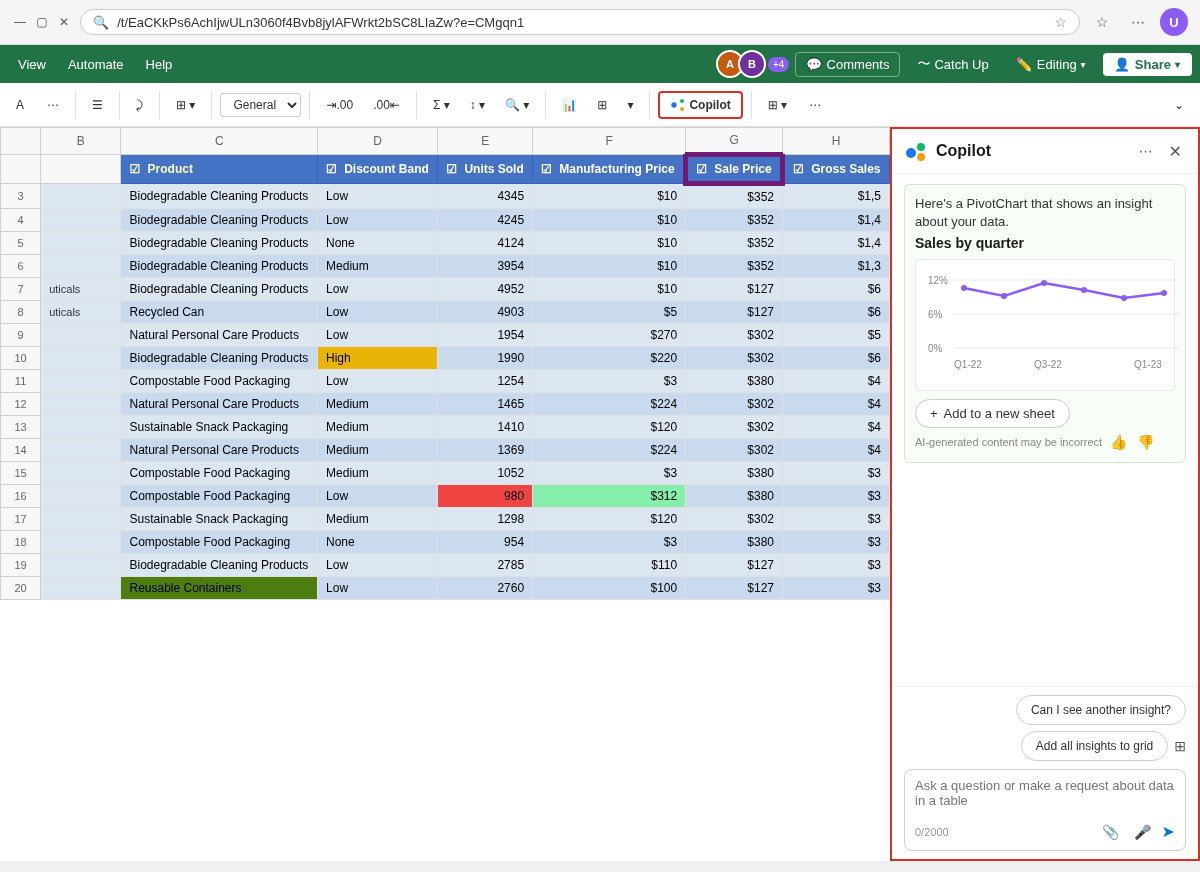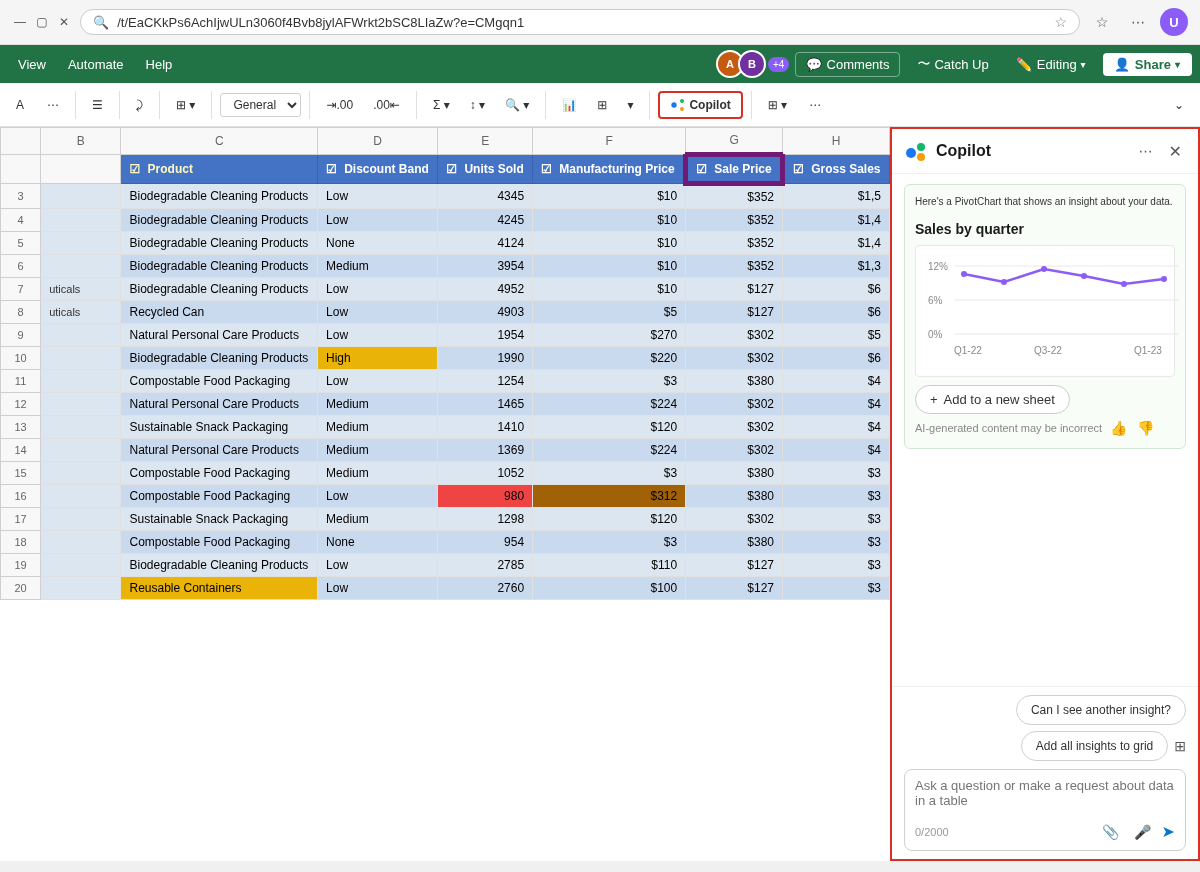--- a/index.html
+++ b/index.html
@@ -75,21 +75,21 @@
     }
     .copilot-title { flex: 1; font-size: 16px; font-weight: 600; color: #1a1a1a; }
     .copilot-close { cursor: pointer; color: #555; font-size: 16px; padding: 2px 4px; }
     .copilot-dots { cursor: pointer; color: #555; font-size: 14px; margin-right: 4px; }
 
     .copilot-content { flex: 1; overflow-y: auto; padding: 10px 12px; display: flex; flex-direction: column; gap: 10px; }
 
     .insight-card {
       border: 1px solid #d0e8d0; border-radius: 6px; padding: 10px; background: #f8fdf8;
     }
-    .insight-text { font-size: 10px; color: #333; margin-bottom: 12px; line-height: 1.4; }
+    .insight-text { font-size: 13px; color: #333; margin-bottom: 4px; line-height: 1.4; }
     .insight-title { font-size: 14px; font-weight: 700; color: #1a1a1a; margin-bottom: 8px; }
 
     
     .mini-chart { background: white; border: 1px solid #e8e8e8; border-radius: 4px; padding: 8px; margin-bottom: 8px; }
 
     .add-sheet-btn {
       display: inline-flex; align-items: center; gap: 6px; padding: 6px 14px;
       border: 1px solid #ccc; border-radius: 16px; background: white; font-size: 13px; color: #333; cursor: pointer; margin-bottom: 4px;
     }
     .ai-disclaimer { font-size: 11px; color: #888; display: flex; align-items: center; gap: 6px; }
@@ -399,21 +399,21 @@
                 <td class="num" style="background: rgb(220, 230, 241); border: 1px solid rgb(224, 224, 224);">$3</td>
                 <td class="num" style="background: rgb(220, 230, 241); border: 1px solid rgb(224, 224, 224);">$380</td>
                 <td class="num" style="background: rgb(220, 230, 241); border: 1px solid rgb(224, 224, 224);">$3</td>
               </tr>
               <tr>
                 <td style="text-align: center; color: rgb(102, 102, 102); background: rgb(248, 248, 248); border: 1px solid rgb(208, 208, 208); font-size: 11px;">16</td>
                 <td style="font-size: 11px; color: rgb(51, 51, 51); border: 1px solid rgb(224, 224, 224); background: rgb(220, 230, 241);"></td>
                 <td style="background: rgb(201, 217, 238); border: 1px solid rgb(224, 224, 224);">Compostable Food Packaging</td>
                 <td style="background: rgb(201, 217, 238); border: 1px solid rgb(224, 224, 224);">Low</td>
                 <td class="num" style="background: #ef4444; border: 1px solid rgb(224, 224, 224);">980</td>
-                <td class="num" style="background: #a16207; border: 1px solid rgb(224, 224, 224);">$312</td>
+                <td class="num" style="background: #86efac; border: 1px solid rgb(224, 224, 224);">$312</td>
                 <td class="num" style="background: rgb(201, 217, 238); border: 1px solid rgb(224, 224, 224);">$380</td>
                 <td class="num" style="background: rgb(201, 217, 238); border: 1px solid rgb(224, 224, 224);">$3</td>
               </tr>
               <tr>
                 <td style="text-align: center; color: rgb(102, 102, 102); background: rgb(248, 248, 248); border: 1px solid rgb(208, 208, 208); font-size: 11px;">17</td>
                 <td style="font-size: 11px; color: rgb(51, 51, 51); border: 1px solid rgb(224, 224, 224); background: rgb(220, 230, 241);"></td>
                 <td style="background: rgb(220, 230, 241); border: 1px solid rgb(224, 224, 224);">Sustainable Snack Packaging</td>
                 <td style="background: rgb(220, 230, 241); border: 1px solid rgb(224, 224, 224);">Medium</td>
                 <td class="num" style="background: rgb(220, 230, 241); border: 1px solid rgb(224, 224, 224);">1298</td>
                 <td class="num" style="background: rgb(220, 230, 241); border: 1px solid rgb(224, 224, 224);">$120</td>
@@ -436,21 +436,21 @@
                 <td style="background: rgb(220, 230, 241); border: 1px solid rgb(224, 224, 224);">Biodegradable Cleaning Products</td>
                 <td style="background: rgb(220, 230, 241); border: 1px solid rgb(224, 224, 224);">Low</td>
                 <td class="num" style="background: rgb(220, 230, 241); border: 1px solid rgb(224, 224, 224);">2785</td>
                 <td class="num" style="background: rgb(220, 230, 241); border: 1px solid rgb(224, 224, 224);">$110</td>
                 <td class="num" style="background: rgb(220, 230, 241); border: 1px solid rgb(224, 224, 224);">$127</td>
                 <td class="num" style="background: rgb(220, 230, 241); border: 1px solid rgb(224, 224, 224);">$3</td>
               </tr>
               <tr>
                 <td style="text-align: center; color: rgb(102, 102, 102); background: rgb(248, 248, 248); border: 1px solid rgb(208, 208, 208); font-size: 11px;">20</td>
                 <td style="font-size: 11px; color: rgb(51, 51, 51); border: 1px solid rgb(224, 224, 224); background: rgb(220, 230, 241);"></td>
-                <td style="background: #eab308; border: 1px solid rgb(224, 224, 224);">Reusable Containers</td>
+                <td style="background: #4d7c0f; border: 1px solid rgb(224, 224, 224);">Reusable Containers</td>
                 <td style="background: rgb(201, 217, 238); border: 1px solid rgb(224, 224, 224);">Low</td>
                 <td class="num" style="background: rgb(201, 217, 238); border: 1px solid rgb(224, 224, 224);">2760</td>
                 <td class="num" style="background: rgb(201, 217, 238); border: 1px solid rgb(224, 224, 224);">$100</td>
                 <td class="num" style="background: rgb(201, 217, 238); border: 1px solid rgb(224, 224, 224);">$127</td>
                 <td class="num" style="background: rgb(201, 217, 238); border: 1px solid rgb(224, 224, 224);">$3</td>
               </tr>
             </tbody>
         </table>
       </div>
     </div>

